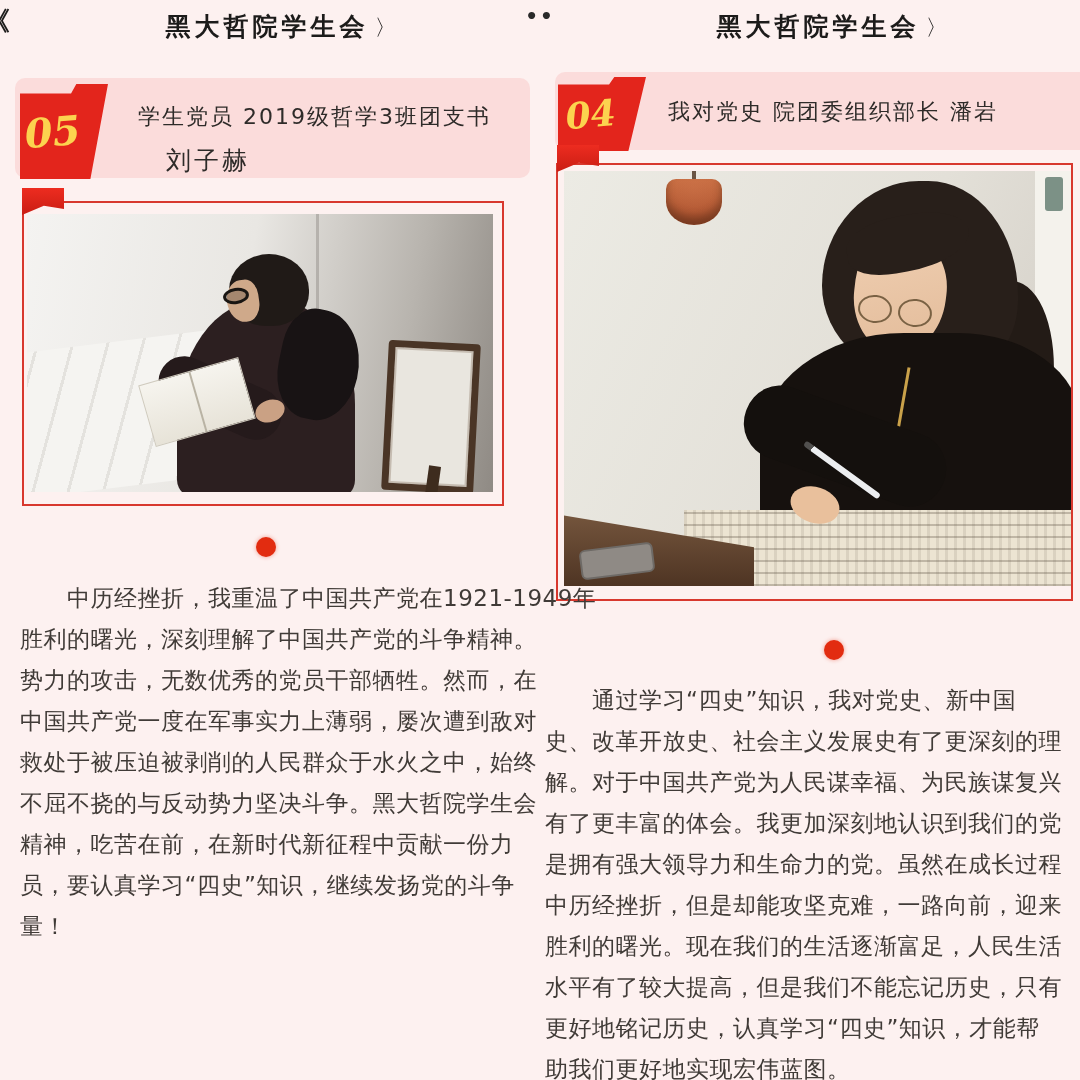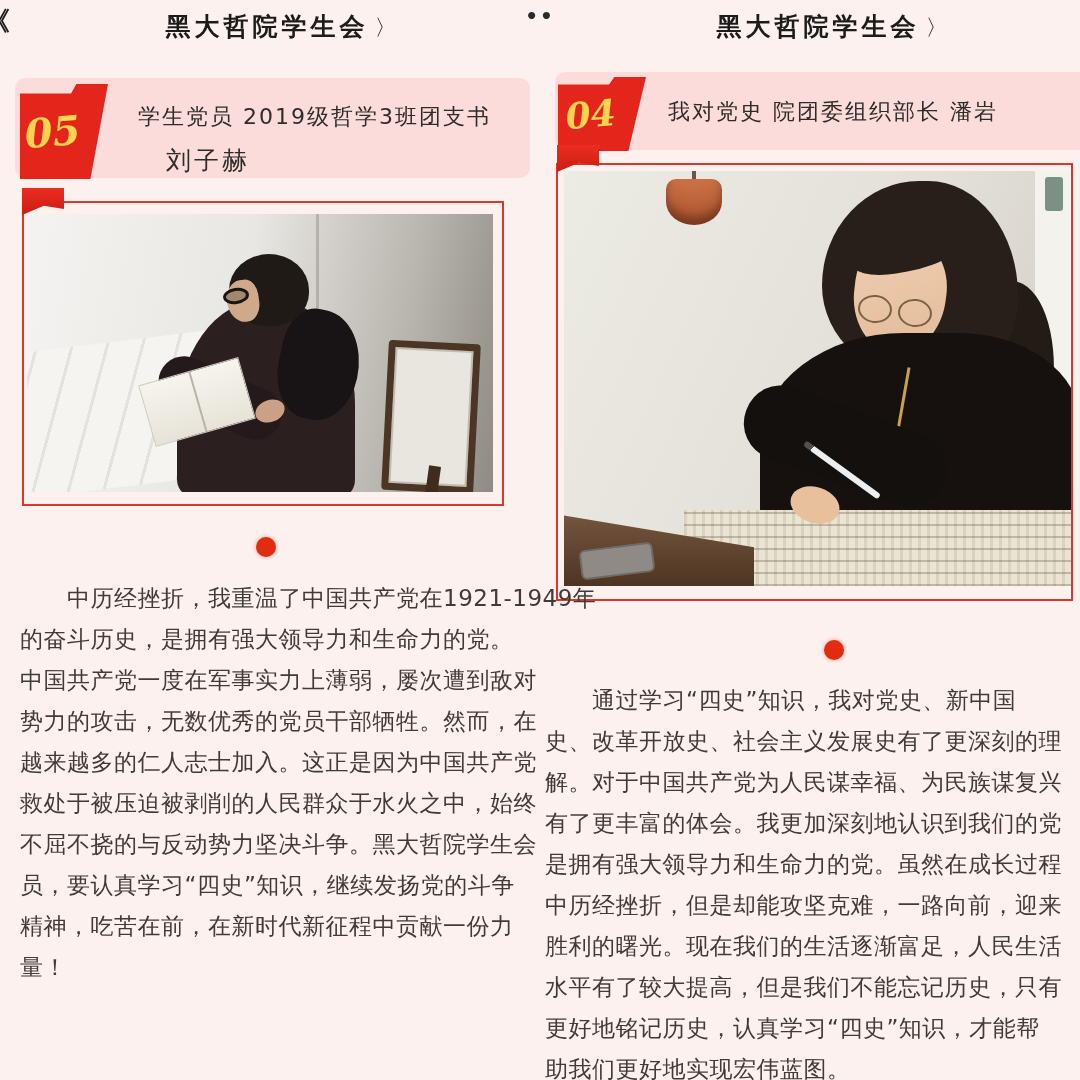--- a/index.html
+++ b/index.html
@@ -189,28 +189,27 @@
     <div class="arm"></div>
     <div class="hand"></div>
     <div class="pen"></div>
   </div>
 
   <div id="dot-l" class="reddot"></div>
   <div id="dot-r" class="reddot"></div>
 
   <div id="para-l" class="para">
       <div class="pline">　　中历经挫折，我重温了中国共产党在1921-1949年</div>
-      <div class="pline">的奋斗历史，是拥有强大领导力和生命力的党。</div>
+      <div class="pline">胜利的曙光，深刻理解了中国共产党的斗争精神。</div>
+      <div class="pline">势力的攻击，无数优秀的党员干部牺牲。然而，在</div>
       <div class="pline">中国共产党一度在军事实力上薄弱，屡次遭到敌对</div>
-      <div class="pline">势力的攻击，无数优秀的党员干部牺牲。然而，在</div>
-      <div class="pline">越来越多的仁人志士加入。这正是因为中国共产党</div>
       <div class="pline">救处于被压迫被剥削的人民群众于水火之中，始终</div>
       <div class="pline">不屈不挠的与反动势力坚决斗争。黑大哲院学生会</div>
+      <div class="pline">精神，吃苦在前，在新时代新征程中贡献一份力</div>
       <div class="pline">员，要认真学习“四史”知识，继续发扬党的斗争</div>
-      <div class="pline">精神，吃苦在前，在新时代新征程中贡献一份力</div>
       <div class="pline">量！</div>
     </div>
   <div id="para-r" class="para">
       <div class="pline">　　通过学习“四史”知识，我对党史、新中国</div>
       <div class="pline">史、改革开放史、社会主义发展史有了更深刻的理</div>
       <div class="pline">解。对于中国共产党为人民谋幸福、为民族谋复兴</div>
       <div class="pline">有了更丰富的体会。我更加深刻地认识到我们的党</div>
       <div class="pline">是拥有强大领导力和生命力的党。虽然在成长过程</div>
       <div class="pline">中历经挫折，但是却能攻坚克难，一路向前，迎来</div>
       <div class="pline">胜利的曙光。现在我们的生活逐渐富足，人民生活</div>

